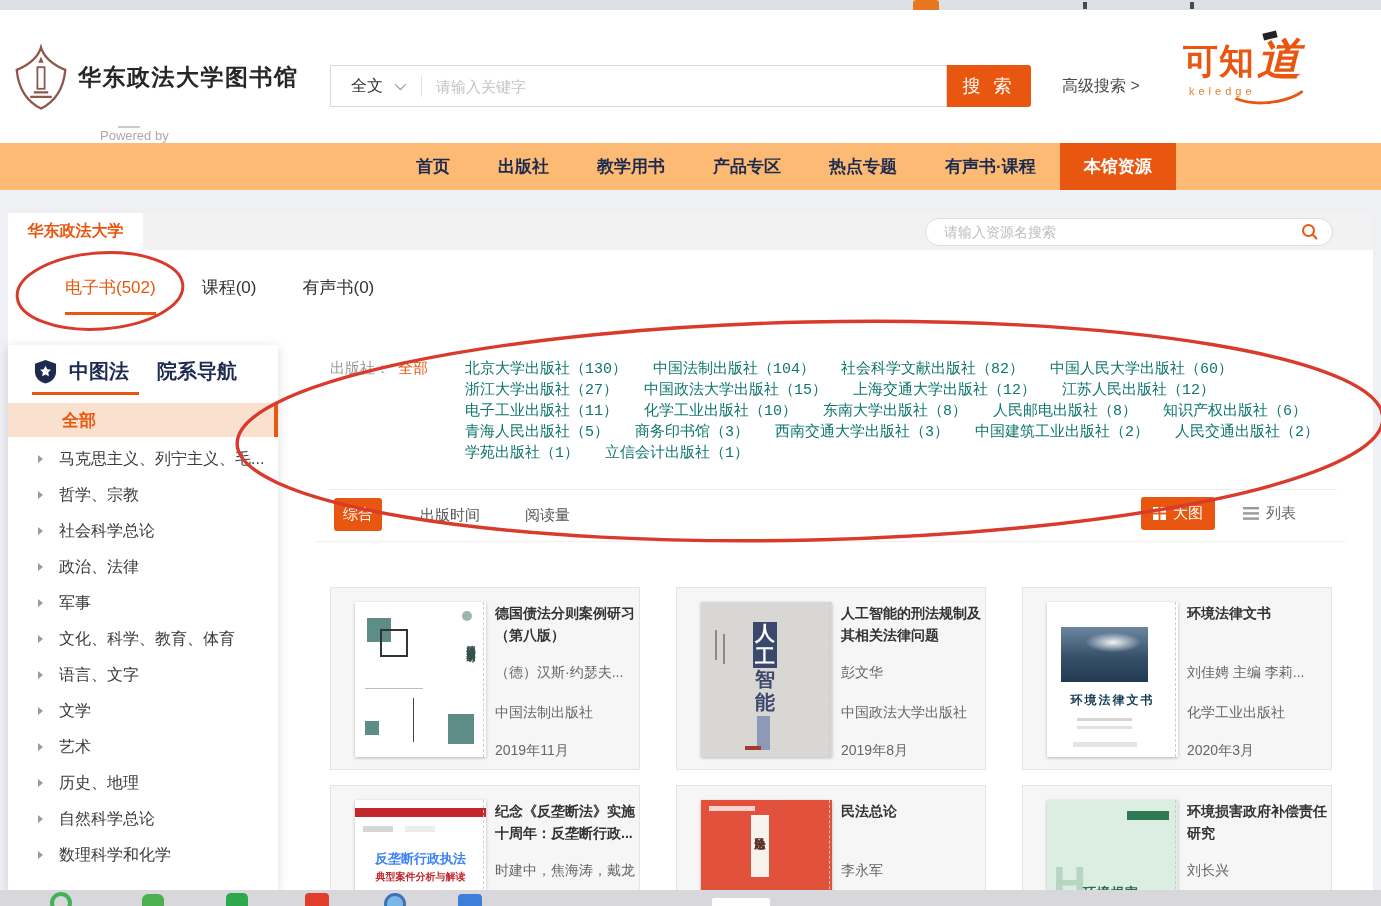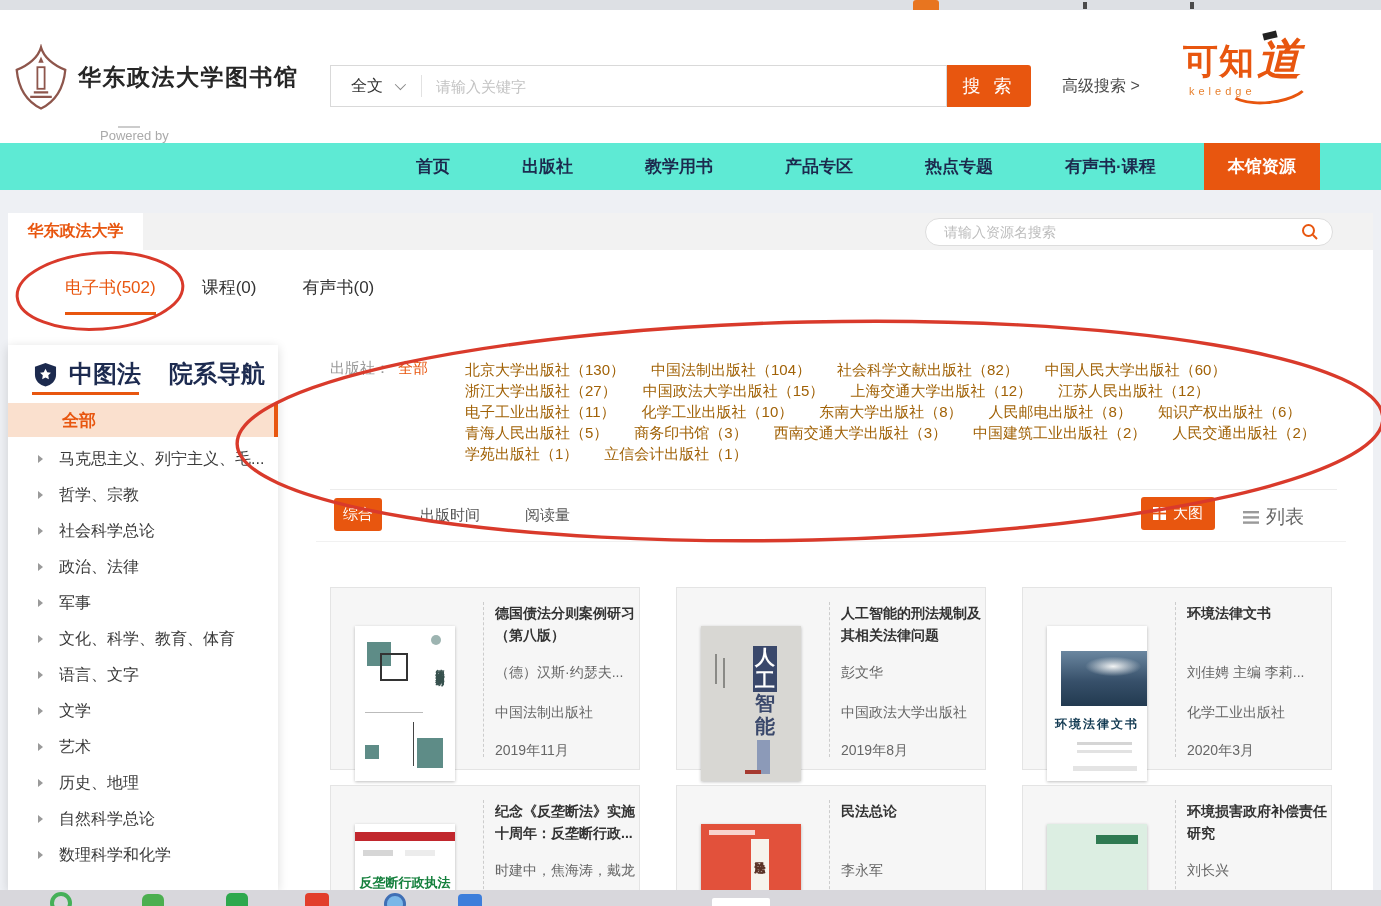--- a/index.html
+++ b/index.html
@@ -31,21 +31,21 @@
 
   .keledge { position:absolute; left:1183px; top:28px; width:150px; height:82px; }
   .k-row { display:flex; align-items:flex-start; }
   .k-main { font-size:35px; font-weight:bold; color:#E8560F; letter-spacing:1px; }
   .k-tail { font-size:44px; font-weight:bold; font-style:italic; color:#E8560F; margin-left:2px; margin-top:-8px; position:relative; }
   .k-cap { position:absolute; left:6px; top:2px; width:14px; height:7px; background:#222; transform:rotate(-14deg); }
   .k-swoosh { position:absolute; left:42px; top:26px; width:86px; height:40px; border:3px solid transparent; border-bottom-color:#E8560F; border-radius:50%; transform:rotate(-6deg); }
   .k-sub { font-size:11px; letter-spacing:4px; color:#E8812F; margin-top:-4px; padding-left:6px; }
 
   
-  .nav { position:absolute; top:143px; left:0; width:100%; height:47px; background:#5eead4; display:flex; padding-left:392px;gap:24px; }
+  .nav { position:absolute; top:143px; left:0; width:100%; height:47px; background:#fdba74; display:flex; padding-left:392px; }
   .nav-item { padding:0 24px; line-height:47px; font-size:17px; font-weight:bold; color:#1C2A4E; cursor:pointer; white-space:nowrap; }
   .nav-item.active { background:#E8560F; color:#fff; }
 
   
   .org-strip { position:absolute; top:213px; left:8px; width:1365px; height:37px; background:#F2F2F2; }
   .org-tab { position:absolute; left:0; top:0; width:135px; height:37px; background:#fff; color:#E8560F; font-weight:bold; font-size:16px; display:flex; align-items:center; justify-content:center; cursor:pointer; }
   .res-search { position:absolute; left:917px; top:5px; width:408px; height:28px; border:1px solid #ddd; border-radius:15px; background:#fff; display:flex; align-items:center; }
   .res-search input { flex:1; border:0; outline:0; background:transparent; padding-left:18px; font-size:14px; color:#333; font-family:inherit; }
   .res-search input::placeholder { color:#bdbdbd; }
   .res-search svg { margin-right:13px; cursor:pointer; }
@@ -53,47 +53,47 @@
   
   .panel { position:absolute; top:250px; left:8px; width:1365px; height:640px; background:#fff; }
   .res-tabs { position:absolute; left:65px; top:276px; display:flex; gap:46px; font-size:17px; }
   .res-tab { color:#333; cursor:pointer; padding-bottom:13px; }
   .res-tab.active { color:#E8560F; border-bottom:3px solid #E8560F; }
 
   
   .sidebar { position:absolute; left:8px; top:345px; width:270px; height:545px; background:#fff; box-shadow:0 2px 10px rgba(0,0,0,.14); overflow:hidden; z-index:5; }
   .side-head { display:flex; align-items:center; padding:13px 0 0 26px; }
   .side-head svg { width:23px; height:25px; }
-  .side-tab { font-size:24px; font-weight:bold; color:#1D2B50; cursor:pointer; }
+  .side-tab { font-size:20px; font-weight:bold; color:#1D2B50; cursor:pointer; }
   .side-tab.t1 { margin-left:12px; }
   .side-tab.t2 { margin-left:28px; }
   .side-underline { position:absolute; left:24px; top:47px; width:107px; height:3px; background:#E8560F; }
   .side-all { position:absolute; left:0; top:58px; width:270px; height:34px; background:#FAE0CE; border-right:4px solid #E8560F; display:flex; align-items:center; padding-left:54px; color:#E8560F; font-weight:bold; font-size:17px; cursor:pointer; }
   .side-list { position:absolute; left:0; top:96px; width:270px; }
   .side-item { height:36px; display:flex; align-items:center; padding-left:30px; font-size:16px; color:#3a3a3a; cursor:pointer; }
   .caret { width:0; height:0; border-left:5px solid #9a9a9a; border-top:4px solid transparent; border-bottom:4px solid transparent; margin-right:16px; flex:none; }
 
   
   .pub-label { position:absolute; left:330px; top:359px; font-size:15px; color:#9a9a9a; }
   .pub-all { position:absolute; left:398px; top:359px; font-size:15px; color:#E8560F; cursor:pointer; }
   .pub-rows { position:absolute; left:465px; top:359px; }
-  .pub-row { display:flex; gap:26px; line-height:21px; font-size:15px; color:#a16207; white-space:nowrap; }
+  .pub-row { display:flex; gap:26px; line-height:21px; font-size:15px; color:#0f766e; white-space:nowrap;font-family:Liberation Mono, monospace; }
   .pub-item { cursor:pointer; }
   .divider1 { position:absolute; left:330px; top:489px; width:1007px; height:1px; background:#ececec; }
 
   
   .sort-btn { position:absolute; left:334px; top:498px; width:48px; height:33px; background:#E8560F; color:#fff; font-size:15px; border:0; border-radius:3px; cursor:pointer; font-family:inherit; }
   .sort-opt { position:absolute; top:506px; font-size:15px; color:#555; cursor:pointer; }
   .view-large { position:absolute; left:1141px; top:497px; width:74px; height:33px; background:#E8560F; border-radius:3px; color:#fff; font-size:15px; display:flex; align-items:center; justify-content:center; gap:7px; cursor:pointer; }
-  .view-list { position:absolute; left:1243px; top:504px; display:flex; align-items:center; gap:7px; color:#666; font-size:19px; cursor:pointer; }
+  .view-list { position:absolute; left:1243px; top:504px; display:flex; align-items:center; gap:7px; color:#666; font-size:15px; cursor:pointer; }
   .divider2 { position:absolute; left:316px; top:541px; width:1030px; height:1px; background:#f1f1f1; }
 
   
   .card { position:absolute; width:310px; height:183px; background:#F6F6F6; border:1px solid #E4E4E4; cursor:pointer; }
-  .cover { position:absolute; left:24px; top:14px; width:100px; height:155px; box-shadow:0 1px 3px rgba(0,0,0,.25); overflow:hidden;margin-top:24px; }
+  .cover { position:absolute; left:24px; top:14px; width:131px; height:155px; box-shadow:0 1px 3px rgba(0,0,0,.25); overflow:hidden; }
   .vdash { position:absolute; left:152px; top:14px; height:155px; border-left:1px dashed #ccc; }
   .ct { position:absolute; left:164px; top:14px; width:142px; height:158px; }
   .ct .t { font-size:14px; font-weight:bold; color:#333; line-height:22px; max-height:44px; overflow:hidden; }
   .ct .a, .ct .p, .ct .d { position:absolute; left:0; font-size:14px; color:#666; white-space:nowrap; max-width:140px; overflow:hidden; }
   .ct .a { top:62px; } .ct .p { top:102px; } .ct .d { top:140px; }
 
   
   .cv1 { background:#fff; }
   .cv1 .sq1 { position:absolute; left:12px; top:16px; width:24px; height:24px; background:#5E8C87; }
   .cv1 .sq2 { position:absolute; left:25px; top:27px; width:28px; height:28px; border:2px solid #333; }
@@ -116,21 +116,21 @@
   .cv3 .photo { position:absolute; left:14px; top:25px; width:87px; height:55px;
     background:radial-gradient(ellipse 40px 14px at 60% 28%, #f2f4f4 0%, rgba(242,244,244,0) 70%),
                linear-gradient(180deg,#6B87A0 0%,#37506A 55%,#223A50 100%); }
   .cv3 .tt { position:absolute; left:0; top:90px; width:100%; text-align:center; font-size:12px; font-weight:bold; color:#123A52; letter-spacing:2px; font-family:"Liberation Serif", serif; }
   .cv3 .l1 { position:absolute; left:30px; top:116px; width:55px; height:3px; background:#d5d5d5; box-shadow:0 8px 0 #e2e2e2; }
   .cv3 .lg { position:absolute; left:26px; bottom:10px; width:64px; height:5px; background:#e4e4e4; }
 
   .cv4 { background:#fff; }
   .cv4 .band { position:absolute; left:0; top:8px; width:100%; height:9px; background:#C1272D; }
   .cv4 .brand { position:absolute; left:8px; top:26px; width:30px; height:6px; background:#d6d6d6; box-shadow:42px 0 0 #ececec; }
-  .cv4 .t1 { position:absolute; left:0; top:50px; width:100%; text-align:center; font-size:13px; font-weight:bold; color:#15803d; }
+  .cv4 .t1 { position:absolute; left:0; top:50px; width:100%; text-align:center; font-size:13px; font-weight:bold; color:#3b82f6; }
   .cv4 .t2 { position:absolute; left:0; top:70px; width:100%; text-align:center; font-size:10px; font-weight:bold; color:#C1272D; }
   .cv4 .t3 { position:absolute; left:0; top:87px; width:100%; text-align:center; font-size:8px; color:#999; }
 
   .cv5 { background:#E2513B; }
   .cv5 .head { position:absolute; left:8px; top:6px; width:46px; height:5px; background:rgba(255,255,255,.75); }
   .cv5 .strip { position:absolute; left:50px; top:15px; width:18px; height:62px; background:#F6F3EC; text-align:center; }
   .cv5 .strip span { writing-mode:vertical-rl; font-size:11px; font-weight:bold; color:#5A3226; line-height:18px; margin-top:4px; }
 
   .cv6 { background:#DCEEE2; }
   .cv6 .band { position:absolute; right:9px; top:11px; width:42px; height:9px; background:#2F7A52; }

